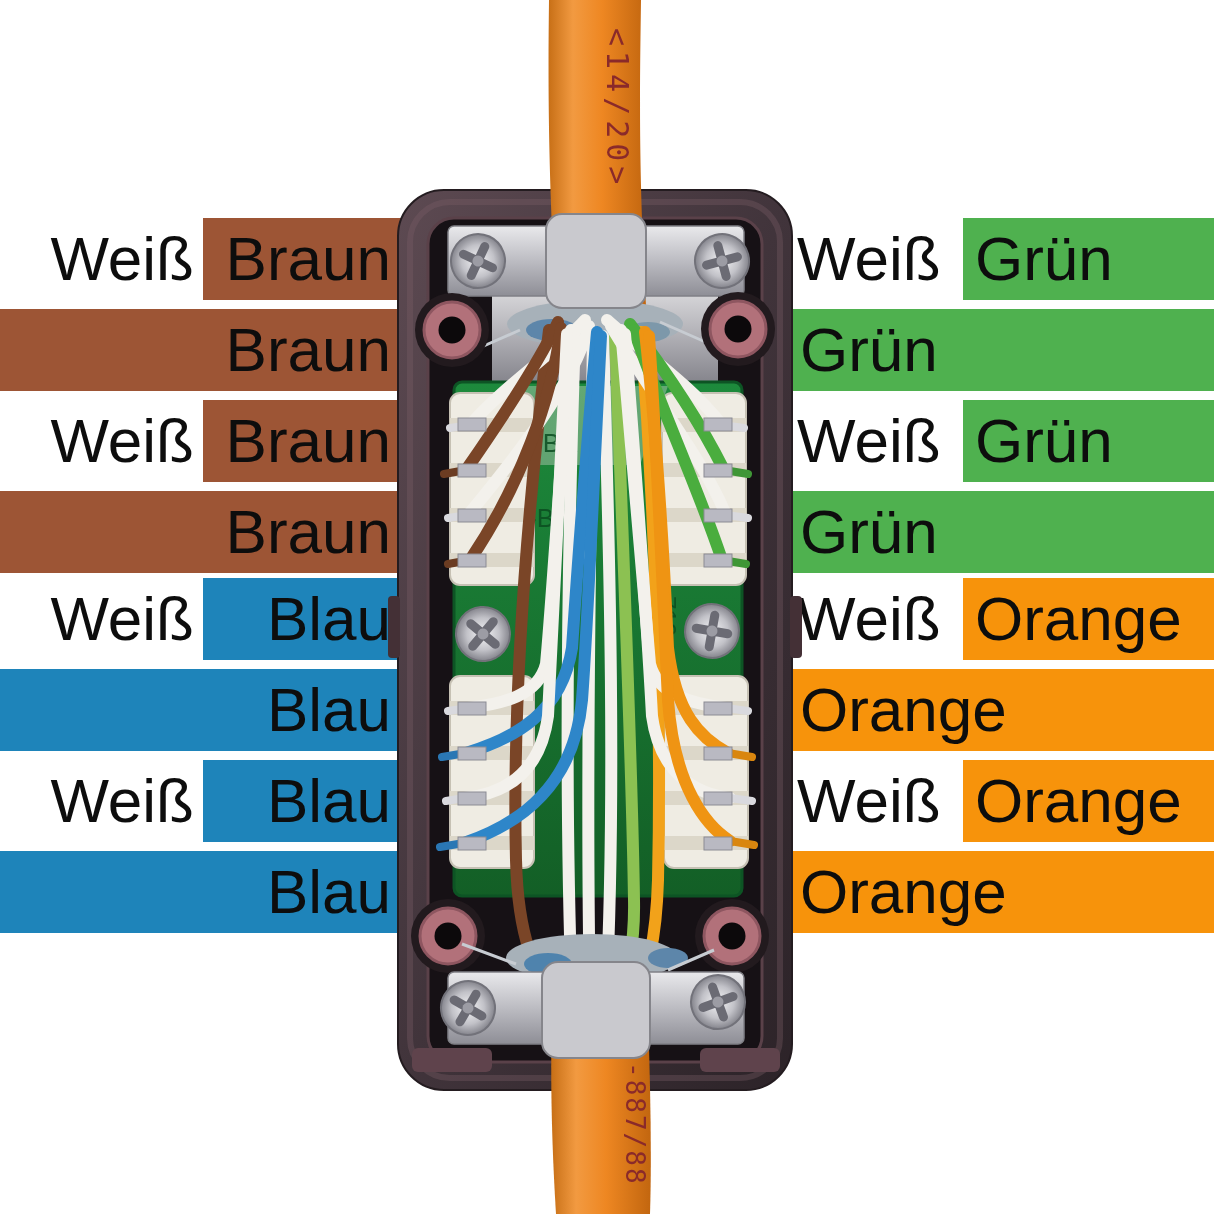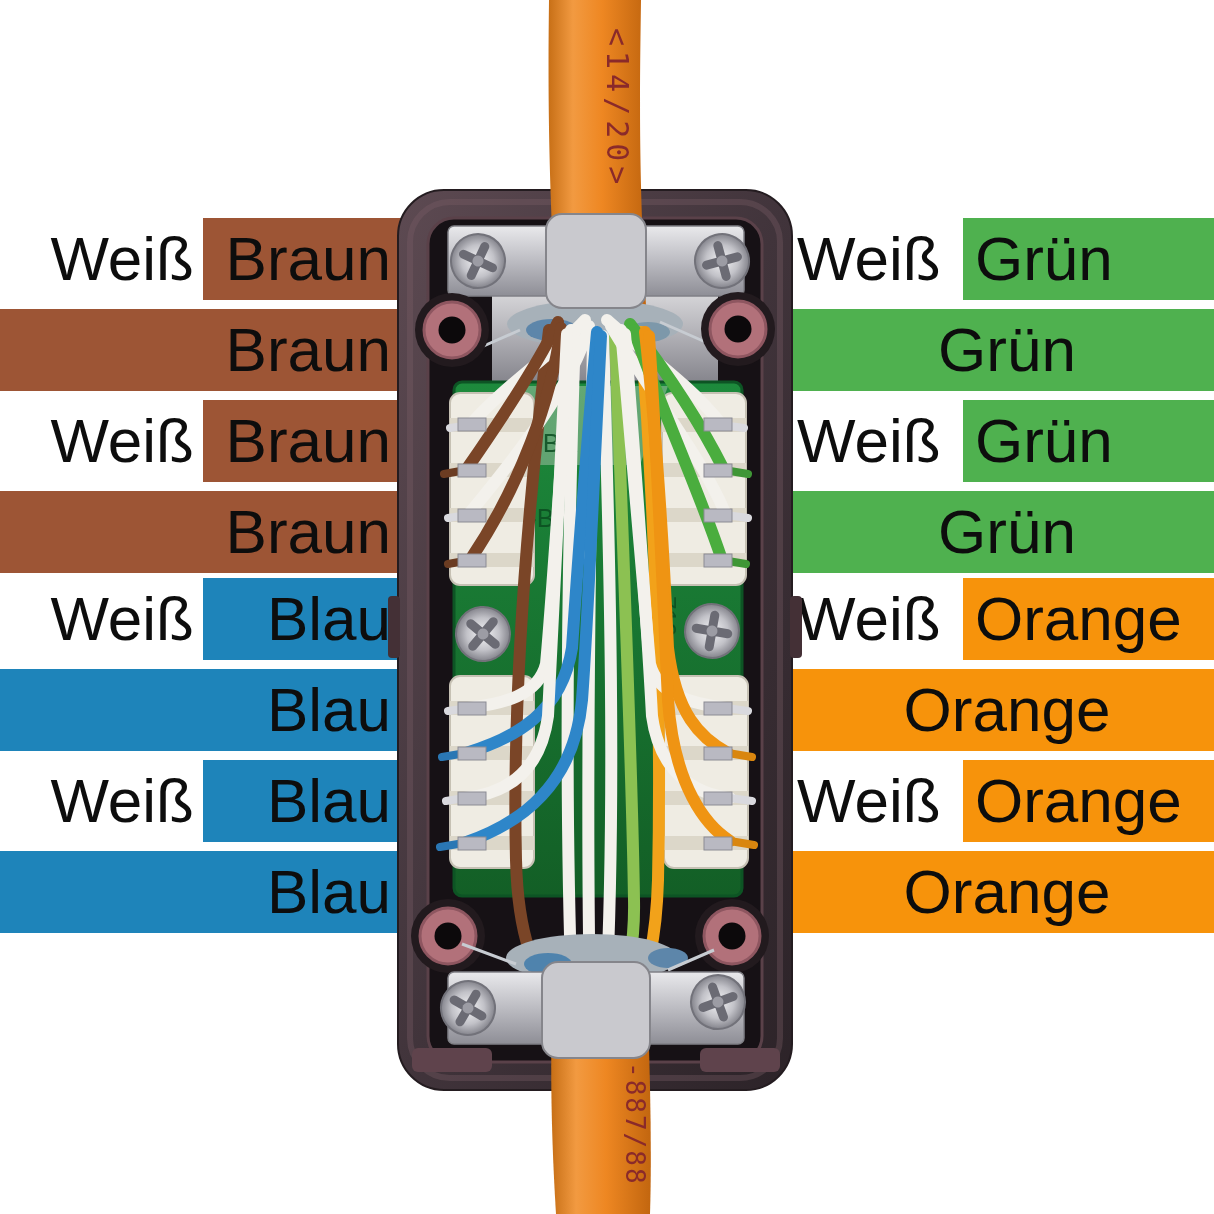--- a/index.html
+++ b/index.html
@@ -1,19 +1,19 @@
 <!DOCTYPE html>
 <html><head>
 <meta charset="utf-8">
 <style>
   html,body{margin:0;padding:0;background:#ffffff;}
   .stage{position:relative;width:1214px;height:1214px;background:#ffffff;overflow:hidden;
          font-family:"Liberation Sans",sans-serif;}
   .photo{position:absolute;left:0;top:0;width:1214px;height:1214px;pointer-events:none;}
-  .row{position:absolute;height:82px;display:flex;color:#0d0d0d;font-size:62px;line-height:1;justify-content:center;}
+  .row{position:absolute;height:82px;display:flex;color:#0d0d0d;font-size:62px;line-height:1;}
   .row.left{left:0;width:402px;}
   .row.right{left:788px;width:426px;}
   .wcell{flex:1;display:flex;align-items:center;justify-content:flex-end;padding-right:9px;}
   .ccell{width:199px;display:flex;align-items:center;justify-content:flex-end;
          padding-right:11px;box-sizing:border-box;}
   .row.left.full{align-items:center;justify-content:flex-end;padding-right:11px;box-sizing:border-box;}
   .wcell-r{width:175px;display:flex;align-items:center;padding-left:9px;box-sizing:border-box;background:#ffffff;}
   .ccell-r{flex:1;display:flex;align-items:center;padding-left:12px;box-sizing:border-box;}
   .row.right.full{align-items:center;padding-left:12px;box-sizing:border-box;}
 </style>

